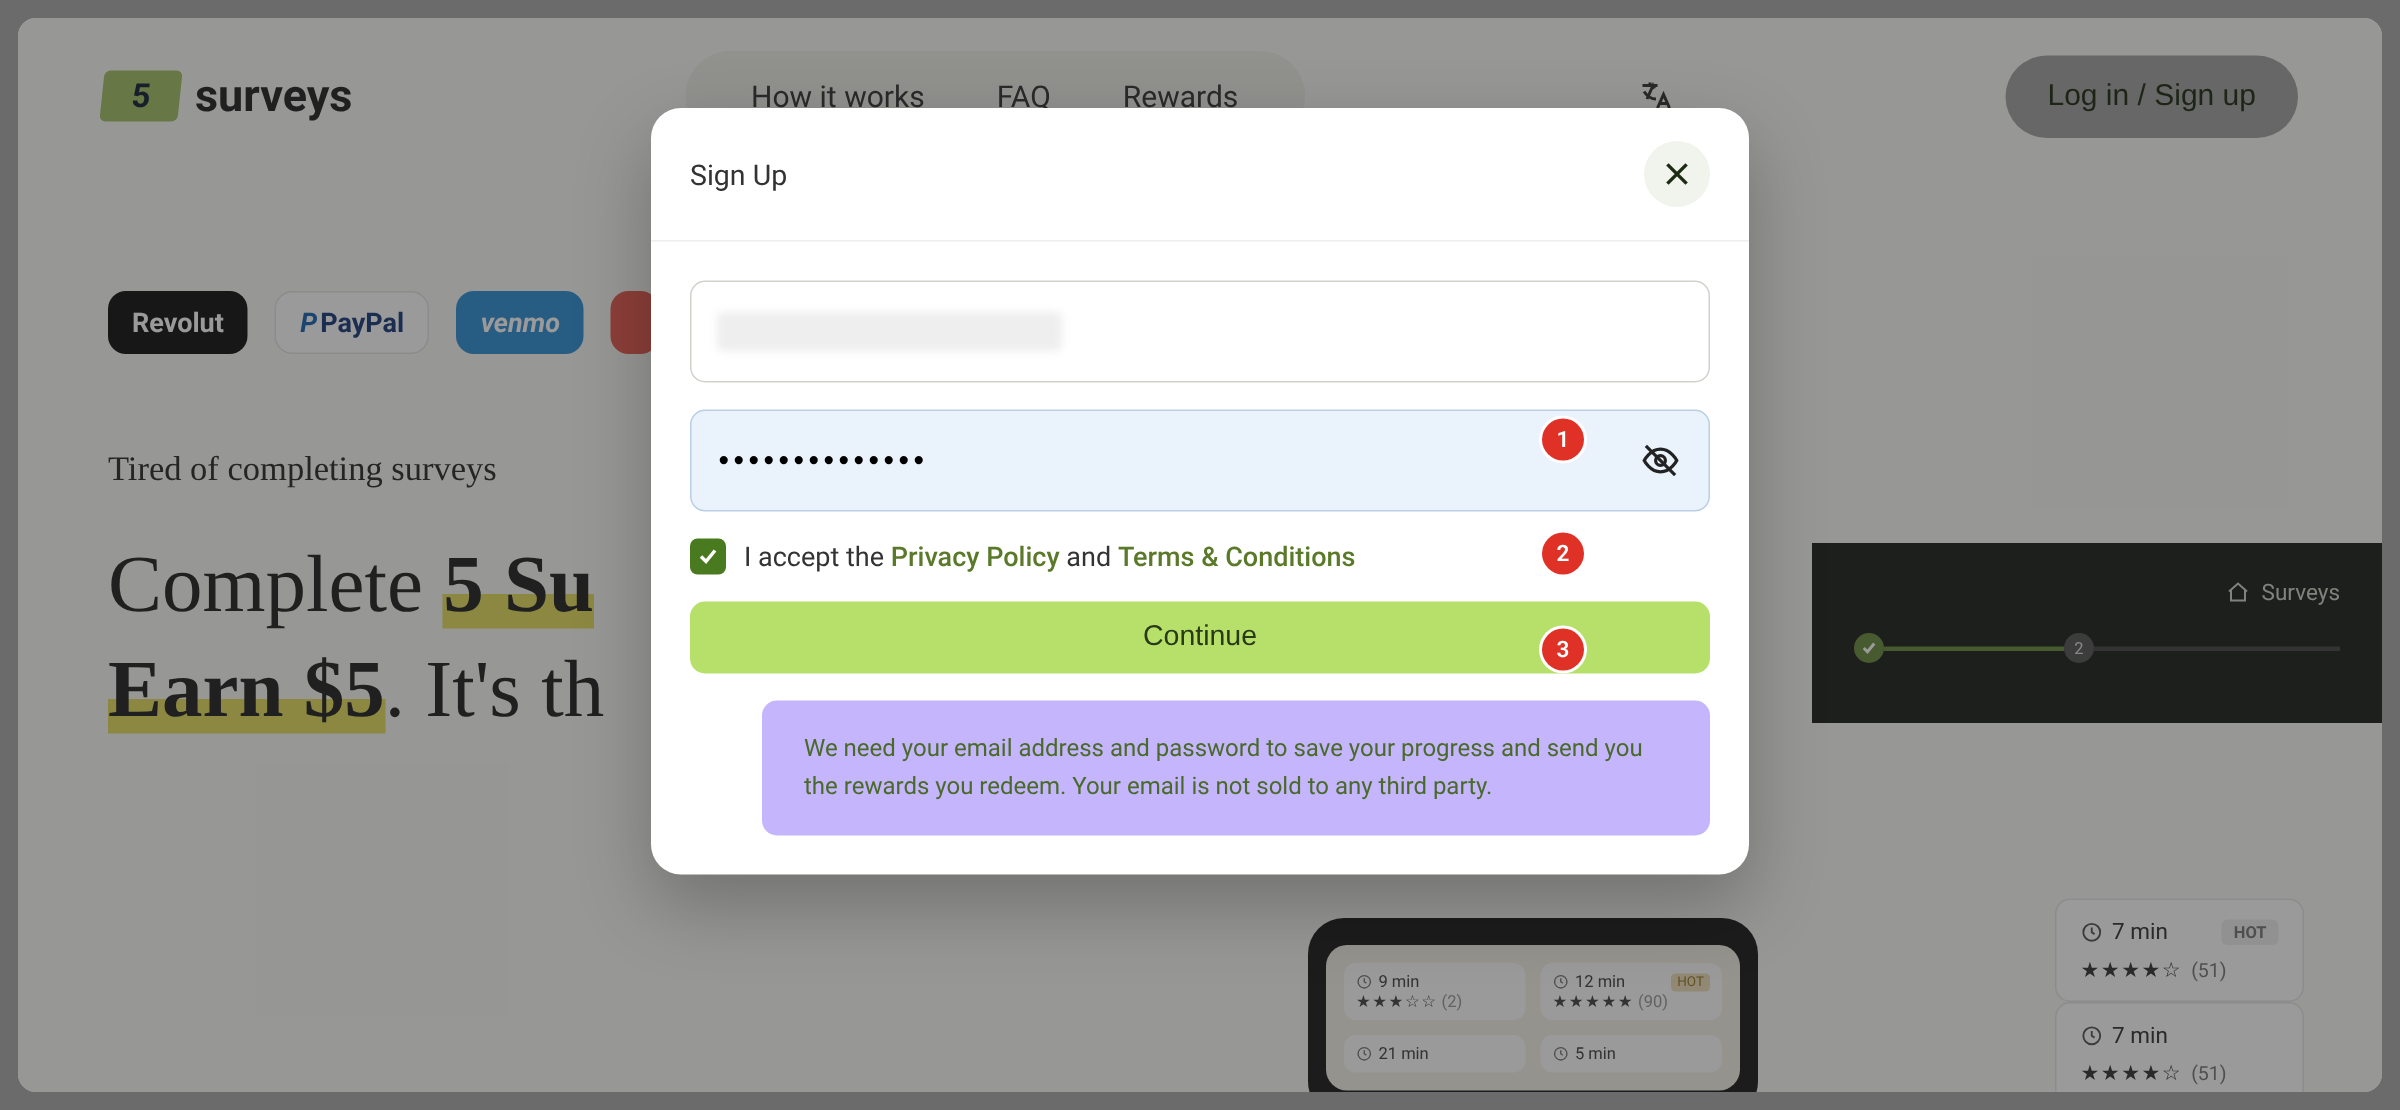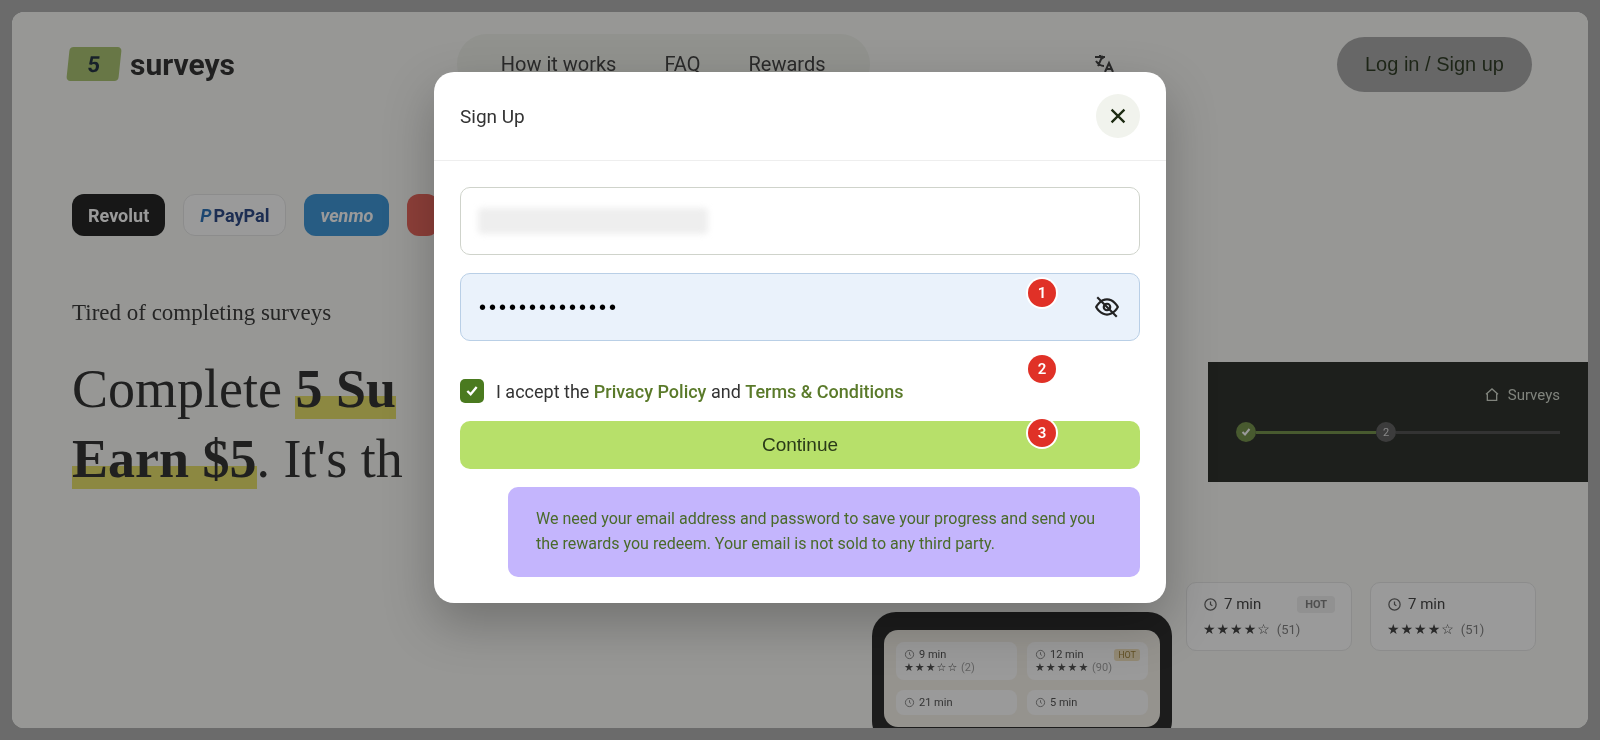--- a/index.html
+++ b/index.html
@@ -33,21 +33,21 @@
   .widget { position:absolute; right:0; top:350px; width:380px; background:#1c1f1a; color:#e6e9e3; border-radius:0; padding:24px 28px 40px 28px; }
   .widget-tab { display:flex; align-items:center; gap:8px; justify-content:flex-end; font-size:15px; color:#cfd6c9; }
   .widget-text { margin-top:34px; font-size:17px; text-align:right; }
   .progress { margin-top:18px; display:flex; align-items:center; gap:0; }
   .prog-dot { width:20px; height:20px; border-radius:50%; background:#6a8a3d; color:#fff; display:flex; align-items:center; justify-content:center; font-size:12px; }
   .prog-line-on { height:3px; background:#6a8a3d; flex:0 0 120px; }
   .prog-num { width:20px; height:20px; border-radius:50%; background:#555; color:#ddd; font-size:11px; display:flex; align-items:center; justify-content:center; }
   .prog-line-off { height:3px; background:#444; flex:1; }
 
   
-  .cards { position:absolute; right:52px; top:570px; display:flex; flex-direction:row; gap:18px; }
+  .cards { position:absolute; right:52px; top:587px; display:flex; flex-direction:column; }
   .card { background:#fff; border:1px solid #e5e5e5; border-radius:10px; padding:12px 16px; width:166px; display:flex; flex-direction:column; gap:6px; }
   .card .row1 { display:flex; align-items:center; gap:6px; font-size:15px; color:#333; }
   .card .hot { background:#eee; font-size:11px; font-weight:700; color:#777; padding:2px 8px; border-radius:4px; margin-left:auto; }
   .card .stars { font-size:14px; color:#333; letter-spacing:1px; }
   .card .count { color:#777; margin-left:6px; font-size:13px; }
 
   
   .phone { position:absolute; left:860px; top:600px; width:300px; background:#1a1a1a; border-radius:24px; padding:18px 12px; }
   .phone-inner { background:#f6f3ea; border-radius:14px; padding:12px; display:flex; gap:10px; flex-wrap:wrap; }
   .mini { background:#fff; border-radius:8px; padding:6px 8px; font-size:11px; color:#444; flex:1 1 45%; }
@@ -63,21 +63,21 @@
   .close { width:44px; height:44px; border-radius:50%; background:#f1f3ed; display:flex; align-items:center; justify-content:center; cursor:pointer; }
   .modal hr { border:none; border-top:1px solid #eee; }
   .modal-body { padding:26px; display:flex; flex-direction:column; gap:18px; position:relative; }
 
   .field { position:relative; }
   .field input { width:100%; height:68px; border:1px solid #cfd3cb; border-radius:10px; padding:0 18px; font-size:17px; outline:none; }
   .field.email .blur { position:absolute; left:18px; top:50%; transform:translateY(-50%); width:230px; height:26px; background:#eee; filter:blur(3px); border-radius:4px; }
   .field.pw input { background:#eaf2fb; border-color:#b9cfe6; letter-spacing:3px; font-size:20px; padding-right:120px; }
   .eye { position:absolute; right:20px; top:50%; transform:translateY(-50%); cursor:pointer; color:#333; }
 
-  .terms { display:flex; align-items:center; gap:12px; font-size:18px; color:#333;margin-top:20px; }
+  .terms { display:flex; align-items:center; gap:12px; font-size:18px; color:#333; }
   .chk { width:24px; height:24px; border-radius:5px; background:#4a7a1f; display:flex; align-items:center; justify-content:center; color:#fff; }
   .terms a { color:#5a7a2a; text-decoration:none; font-weight:500; }
 
   .continue { width:100%; height:48px; border:none; border-radius:10px; background:#b7e06a; color:#2a3a18; font-size:19px; font-weight:500; cursor:pointer; }
 
   .note { background:#c4b5fd; color:#4a6a2a; border-radius:10px; padding:20px 28px; font-size:16px; line-height:1.55;margin-left:48px; }
 
   .anno { position:absolute; width:28px; height:28px; border-radius:50%; background:#e03127; color:#fff; font-size:15px; font-weight:600; display:flex; align-items:center; justify-content:center; box-shadow:0 0 0 2px #fff; }
   .anno.a1 { right:110px; top:118px; }
   .anno.a2 { right:110px; top:194px; }

